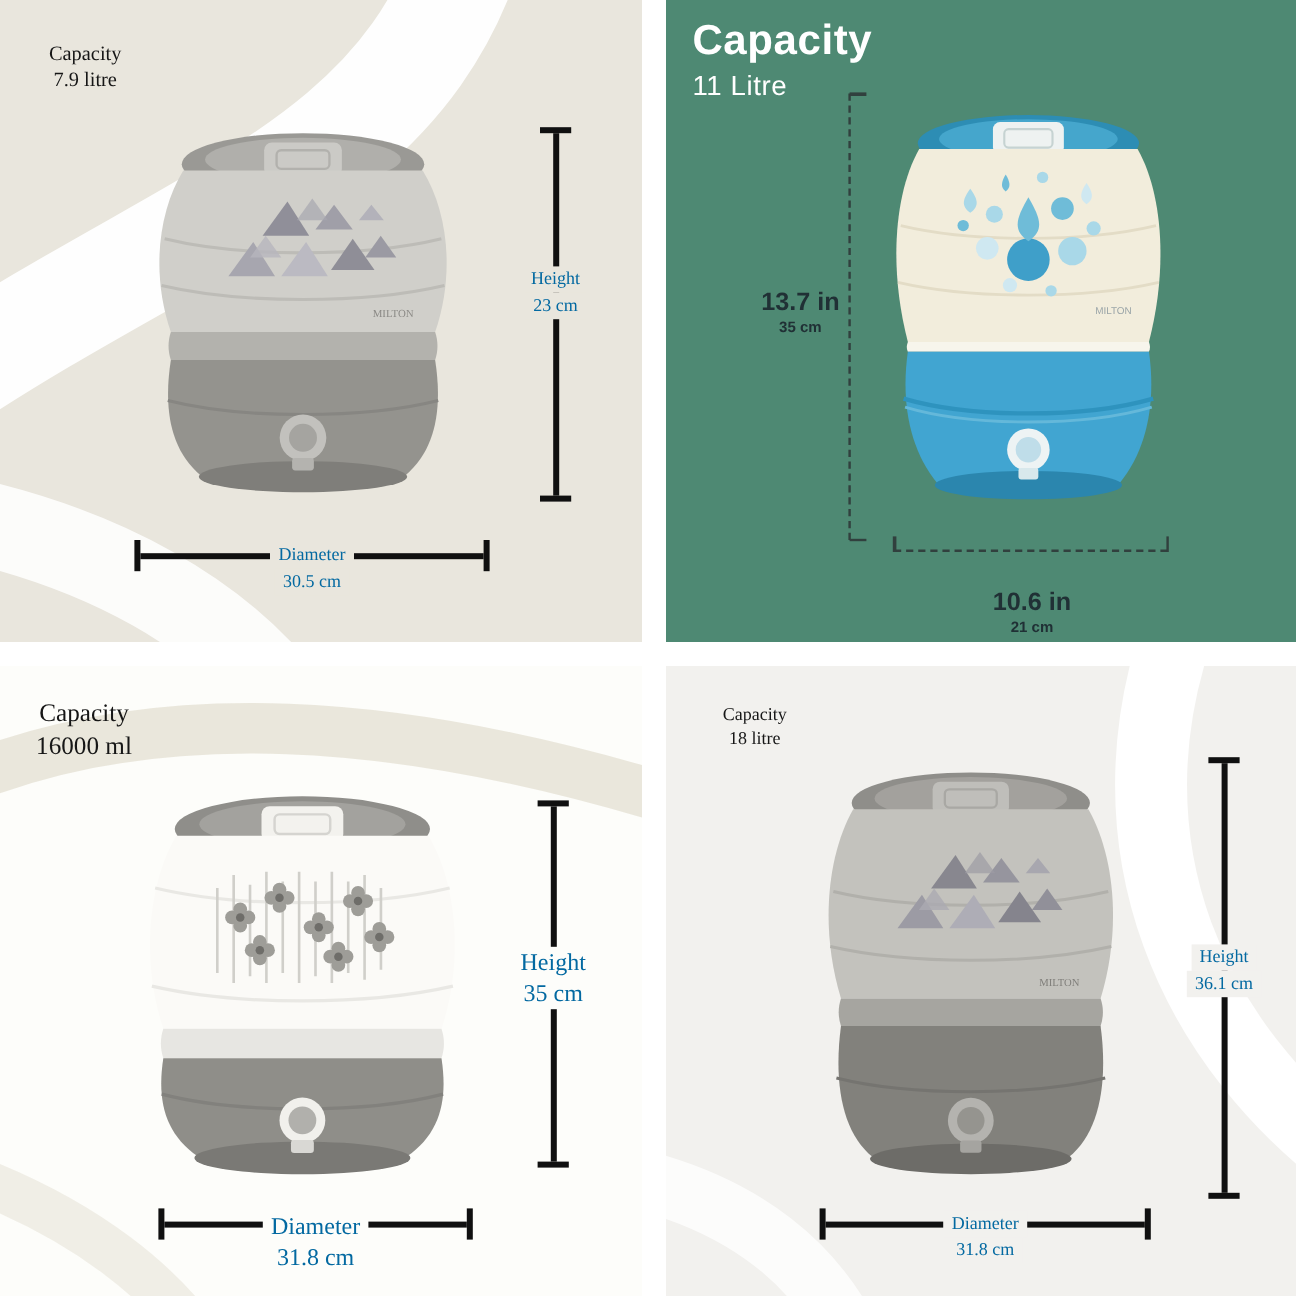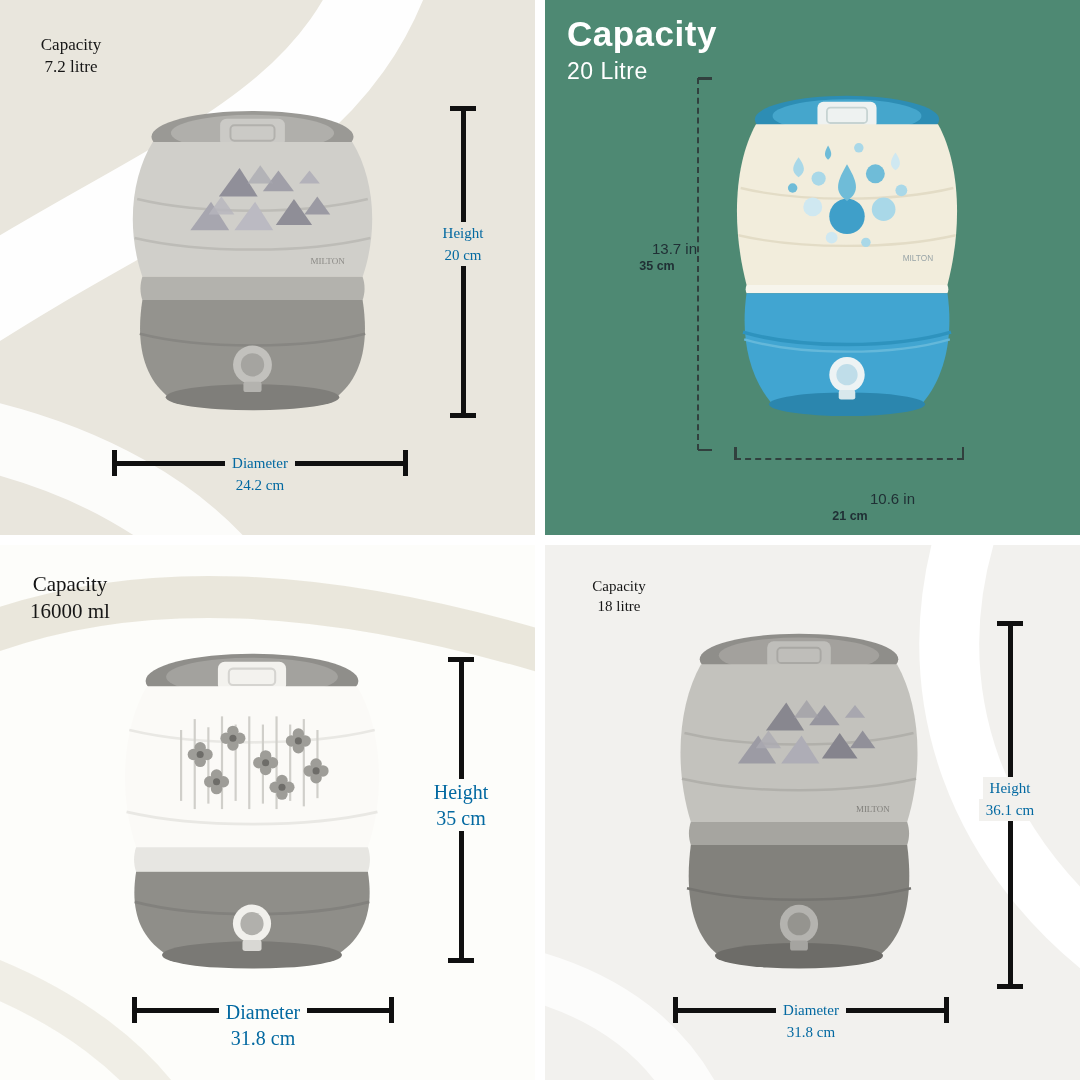--- a/index.html
+++ b/index.html
@@ -1,17 +1,17 @@
 <!DOCTYPE html>
 <html><head>
 <meta charset="utf-8">
 <style>
   html,body{margin:0;padding:0;background:#ffffff;}
   .canvas{position:relative;width:1080px;height:1080px;background:#ffffff;
-    display:grid;grid-template-columns:535px 535px;grid-template-rows:535px 535px;gap:10px;
+    display:grid;grid-template-columns:535px 535px;grid-template-rows:535px 535px;gap:20px;
     font-family:"Liberation Serif",serif;}
   .panel{position:relative;overflow:hidden;}
   .panel.tl{background:#e9e6dd;--bg:#e9e6dd;}
   .panel.tr{background:#4e8973;--bg:#4e8973;font-family:"Liberation Sans",sans-serif;}
   .panel.bl{background:#fdfdfa;--bg:#fdfdfa;}
   .panel.br{background:#f2f1ee;--bg:#f2f1ee;}
   .deco{position:absolute;left:0;top:0;width:535px;height:535px;}
   .abs{position:absolute;}
   .jugwrap{position:absolute;}
   .jug{display:block;width:100%;height:auto;}
@@ -43,37 +43,37 @@
   
   .vdash{position:absolute;border-left:2.5px dashed #31403e;}
   .vdash::before,.vdash::after{content:"";position:absolute;left:-1px;width:14px;height:2.5px;background:#31403e;}
   .vdash::before{top:-1px;}
   .vdash::after{bottom:-1px;}
   .hdash{position:absolute;border-top:2.5px dashed #31403e;}
   .hdash::before,.hdash::after{content:"";position:absolute;top:-13px;width:2.5px;height:13px;background:#31403e;}
   .hdash::before{left:-1px;}
   .hdash::after{right:-1px;}
   .dashlabel{position:absolute;text-align:center;color:#203035;}
-  .dashlabel .big{font-size:15px;font-weight:normal;text-align:right;}
+  .dashlabel .big{font-size:21px;font-weight:bold;}
   .dashlabel .small{font-size:12.5px;font-weight:bold;margin-top:2px;}
 </style>
 </head>
 <body>
 
 <div class="canvas">
 
   <section class="panel tl">
     <svg class="deco" viewBox="0 0 535 535">
       <path d="M 390 -40 C 330 140 160 180 -50 320" stroke="#ffffff" stroke-width="90" fill="none" stroke-linecap="round" opacity="0.95"></path>
       <path d="M -40 430 C 80 455 190 510 250 600" stroke="#ffffff" stroke-width="70" fill="none" stroke-linecap="round" opacity="0.85"></path>
     </svg>
 
     <div class="capblock abs" style="left:6px;top:34px;width:130px;">
       <div>Capacity</div>
-      <div>7.2 litre</div>
+      <div>7.9 litre</div>
     </div>
 
     <div class="jugwrap" style="left:110px;top:98px;width:285px;">
       <svg class="jug" viewBox="0 0 220 260">
         <ellipse cx="110" cy="30" rx="78" ry="20" fill="#9a9995"></ellipse>
         <ellipse cx="110" cy="27" rx="63" ry="14" fill="#b0afab"></ellipse>
         <rect x="85" y="16" width="50" height="22" rx="5" fill="#cbcac6"></rect>
         <rect x="93" y="21" width="34" height="12" rx="3" fill="none" stroke="#b2b1ad" stroke-width="1.5"></rect>
         <path d="M33 34 C17 60 12 100 25 138 L195 138 C208 100 203 60 187 34 Z" fill="#d0cfca"></path>
         <path d="M21 78 C70 90 150 90 199 78" stroke="#bdbcb7" stroke-width="2" fill="none"></path>
@@ -100,38 +100,38 @@
       </svg>
     </div>
 
     <div class="vdim" style="left:450px;top:106px;height:312px;">
       <span class="cap"></span>
         <span class="line"></span>
         <span class="cap"></span>
     </div>
     <div class="dimlabel" style="left:401px;top:222px;width:124px;">
       <div><span class="mask">Height</span></div>
-      <div><span class="mask">20 cm</span></div>
+      <div><span class="mask">23 cm</span></div>
     </div>
 
     <div class="hdim" style="left:112px;top:450px;width:296px;">
       <span class="cap"></span>
         <span class="line"></span>
         <span class="cap"></span>
     </div>
     <div class="dimlabel" style="left:180px;top:452px;width:160px;">
       <div><span class="mask">Diameter</span></div>
-      <div><span class="mask">24.2 cm</span></div>
+      <div><span class="mask">30.5 cm</span></div>
     </div>
   </section>
 
   <section class="panel tr">
     <div class="heading" style="left:22px;top:14px;">
       <div class="h1">Capacity</div>
-      <div class="h2">20 Litre</div>
+      <div class="h2">11 Litre</div>
     </div>
 
     <div class="jugwrap" style="left:172px;top:84px;width:260px;">
       <svg class="jug" viewBox="0 0 220 300">
         <ellipse cx="110" cy="30" rx="78" ry="20" fill="#2d8db4"></ellipse>
         <ellipse cx="110" cy="27" rx="63" ry="14" fill="#45a6cc"></ellipse>
         <rect x="85" y="15" width="50" height="23" rx="5" fill="#eef2f1"></rect>
         <rect x="93" y="20" width="34" height="13" rx="3" fill="none" stroke="#c6d3d2" stroke-width="1.5"></rect>
         <path d="M33 34 C16 64 11 116 25 170 L195 170 C209 116 204 64 187 34 Z" fill="#f2eddc"></path>
         <path d="M20 88 C70 100 150 100 200 88" stroke="#e3dcc6" stroke-width="2" fill="none"></path>

